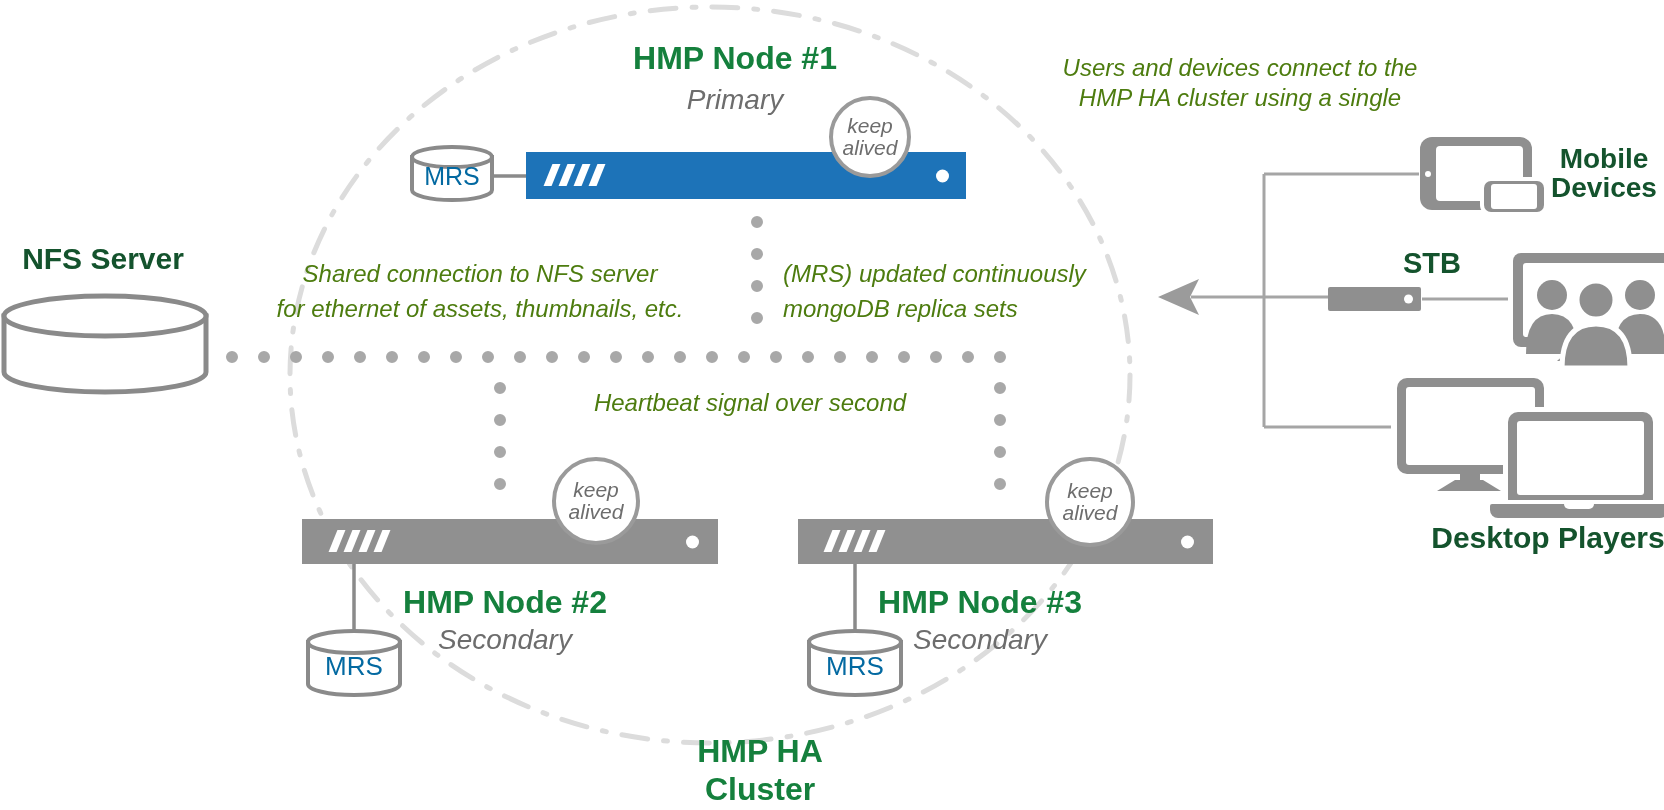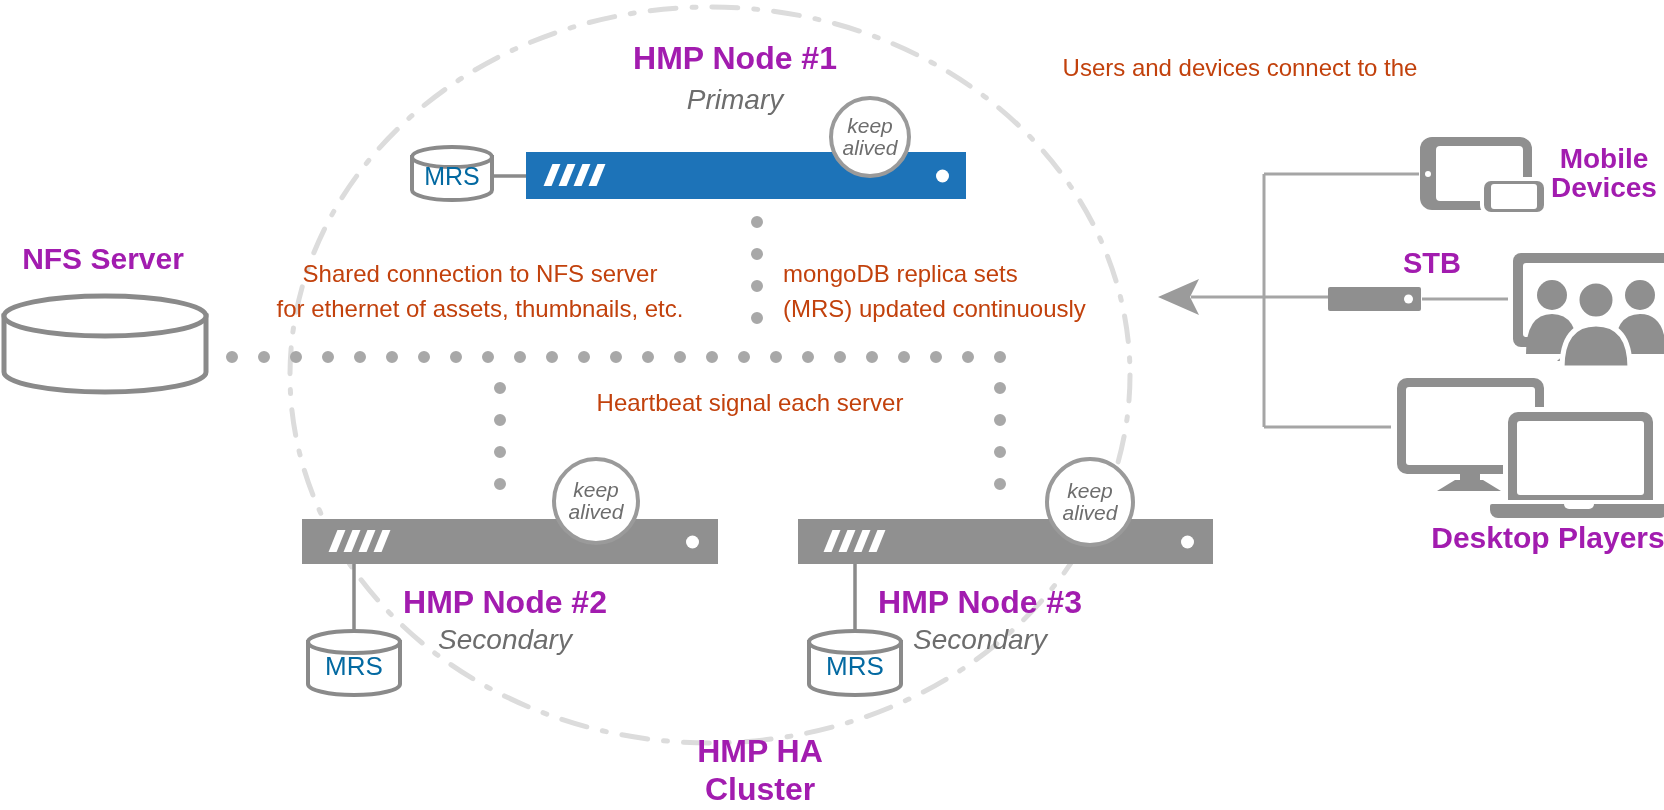--- a/index.html
+++ b/index.html
@@ -2,25 +2,25 @@
 <html><head>
 <meta charset="utf-8">
 <style>
   html,body{margin:0;padding:0;background:#fff;}
   #canvas{
     position:relative;width:1664px;height:810px;overflow:hidden;background:#fff;
     font-family:"Liberation Sans",sans-serif;
   }
   #shapes{position:absolute;left:0;top:0;z-index:1;}
   .t{position:absolute;z-index:4;}
-  .bold{font-weight:bold;color:#a21caf;}
+  .bold{font-weight:bold;color:#14532d;}
   .center{text-align:center;}
-  .title{font-size:32px;font-weight:bold;color:#a21caf;}
+  .title{font-size:32px;font-weight:bold;color:#15803d;}
   .role{font-size:28px;font-style:italic;color:#6d6d6d;}
-  .ann{font-size:24px;color:#c2410c;}
+  .ann{font-size:24px;font-style:italic;color:#4d7c0f;}
   .bar{position:absolute;z-index:2;}
   .slashes{position:absolute;display:flex;gap:7px;transform:skewX(-22deg);}
   .slash{width:8px;height:22px;background:#fff;}
   .powerdot{position:absolute;width:13px;height:13px;border-radius:50%;background:#fff;top:50%;transform:translateY(-50%);}
   .badge{
     position:absolute;z-index:3;border:4px solid #9a9a9a;border-radius:50%;background:#fff;
     display:flex;flex-direction:column;align-items:center;justify-content:center;
     font-style:italic;color:#6d6d6d;font-size:21px;line-height:22px;box-sizing:border-box;
   }
   .device{position:absolute;background:#8f8f8f;z-index:2;}
@@ -89,34 +89,35 @@
     <span>keep</span>
     <span>alived</span>
   </div>
 
   <div class="mrslabel" style="left:402px;top:162px;width:100px;font-size:25px;">MRS</div>
 
   <div class="t bold center" style="left:3px;top:242px;width:200px;font-size:30px;">NFS Server</div>
 
   <div class="t ann center" style="left:1025px;top:53px;width:430px;line-height:30px;">
     <div>Users and devices connect to the</div>
+    <div>HMP HA cluster using a single</div>
   </div>
 
   <div class="t ann center" style="left:258px;top:256px;width:444px;line-height:35px;">
     <div>Shared connection to NFS server</div>
     <div>for ethernet of assets, thumbnails, etc.</div>
   </div>
 
   <div class="t ann" style="left:783px;top:256px;width:360px;line-height:35px;">
+    <div>(MRS) updated continuously</div>
     <div>mongoDB replica sets</div>
-    <div>(MRS) updated continuously</div>
   </div>
 
   <div class="t ann center" style="left:560px;top:386px;width:380px;line-height:34px;">
-    <div>Heartbeat signal each server</div>
+    <div>Heartbeat signal over second</div>
   </div>
 
   <div class="bar" style="left:302px;top:519px;width:416px;height:45px;background:#909090;">
     <span class="slashes" style="left:31px;top:11px;">
       <span class="slash"></span>
         <span class="slash"></span>
         <span class="slash"></span>
         <span class="slash"></span>
     </span>
     <span class="powerdot" style="right:19px;"></span>

